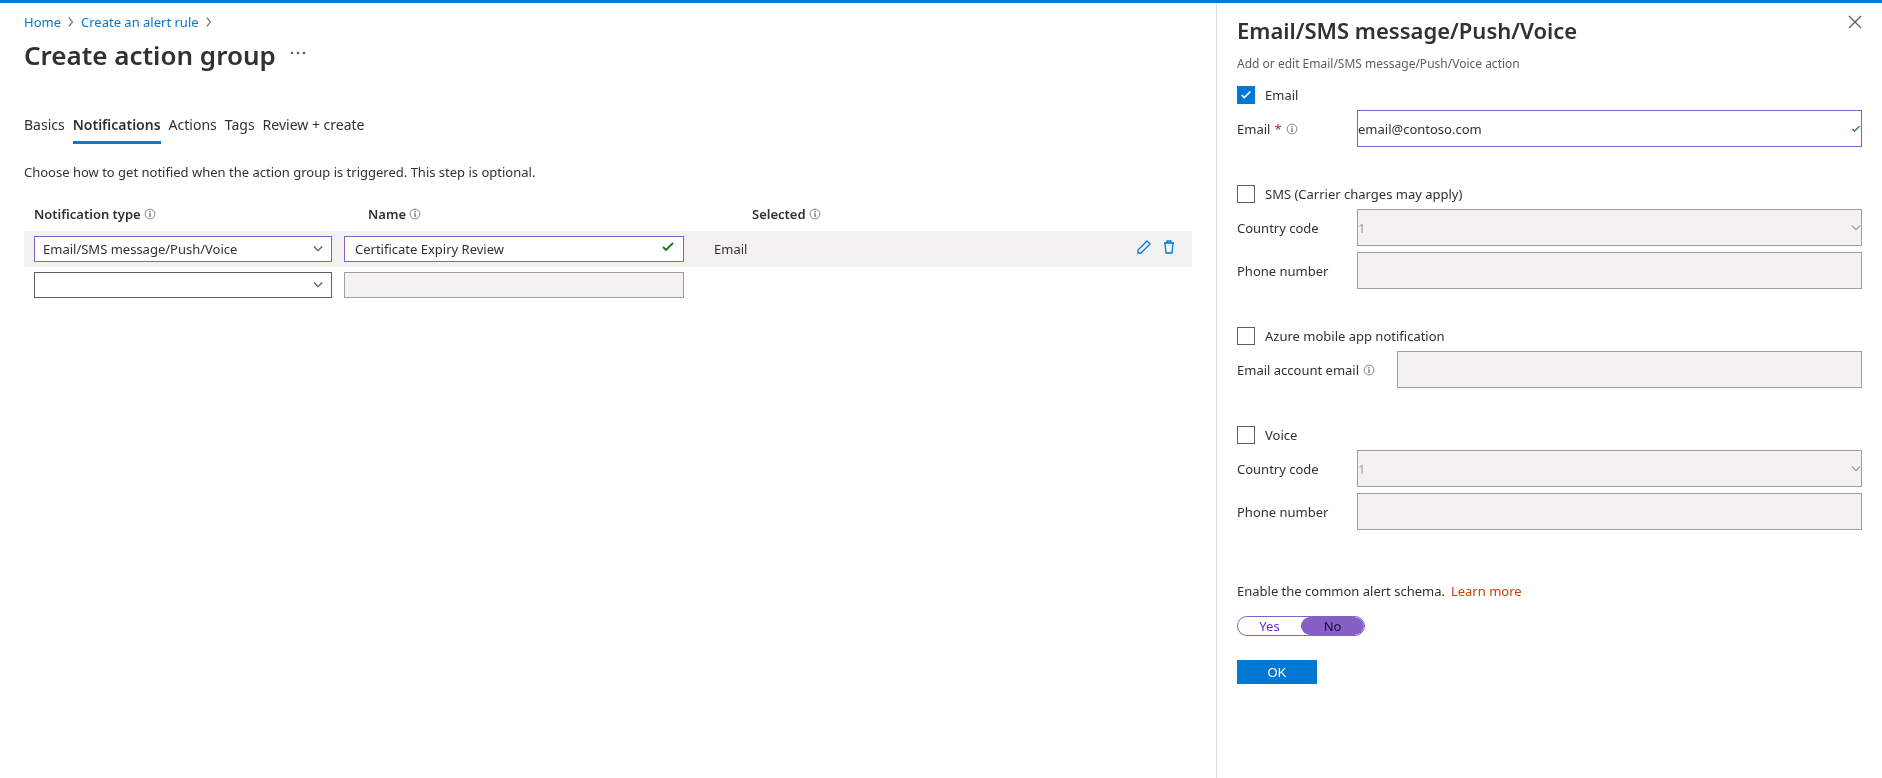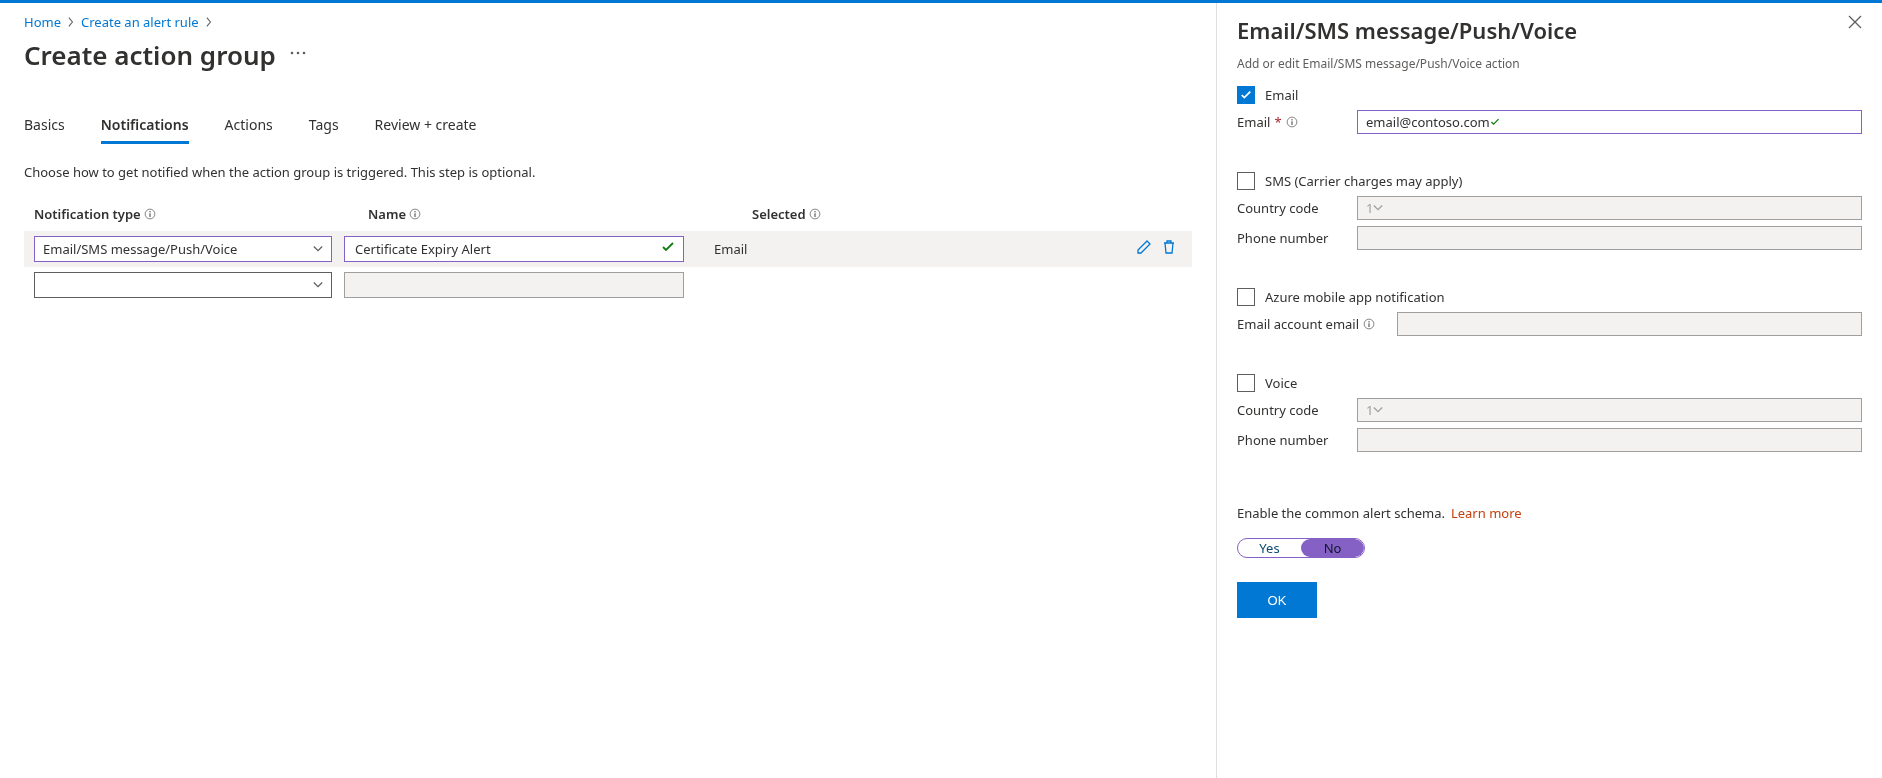--- a/index.html
+++ b/index.html
@@ -9,21 +9,21 @@
 .main { flex: 1; padding: 10px 24px 0 24px; border-right: 1px solid #e1dfdd; position: relative; overflow: hidden; }
 .panel { width: 665px; padding: 12px 20px 16px 20px; display: flex; flex-direction: column; gap: 6px; position: relative; }
 
 .breadcrumb { display: flex; align-items: center; gap: 6px; font-size: 13px; margin-bottom: 6px; }
 .breadcrumb a { color: #0078d4; text-decoration: none; }
 .breadcrumb svg { width: 8px; height: 10px; }
 .page-title-row { display: flex; align-items: center; gap: 14px; margin-bottom: 36px; }
 .page-title { font-size: 26px; font-weight: 600; }
 .more-dots svg { width: 16px; height: 16px; }
 
-.tabs { display: flex; gap: 36px; border-bottom: 1px solid transparent; margin-bottom: 18px; }
+.tabs { display: flex; gap: 8px; border-bottom: 1px solid transparent; margin-bottom: 18px; }
 .tab { padding: 6px 0 10px 0; cursor: pointer; position: relative; font-size: 14px; }
 .tab.active { font-weight: 600; }
 .tab.active::after { content:""; position:absolute; left:0; right:0; bottom:0; height:3px; background:#0078d4; }
 
 .helper { font-size: 13px; margin-bottom: 14px; }
 
 .grid-head { display:flex; padding: 10px 0 8px 0; font-weight:600;gap:24px; }
 .col-type { width: 320px; padding-left: 10px; }
 .col-name { width: 360px; }
 .col-sel { flex:1; }
@@ -49,34 +49,34 @@
 
 .field-block { margin-bottom: 26px; }
 .chk-row { display:flex; align-items:center; gap:10px; margin-bottom:6px; }
 .chk { width:18px; height:18px; border:1px solid #605e5c; display:flex; align-items:center; justify-content:center; cursor:pointer; }
 .chk.checked { background:#0078d4; border-color:#0078d4; }
 .chk.checked svg { width:12px; height:12px; }
 
 .frow { display:flex; align-items:center; margin-bottom:6px; }
 .flabel { width:120px; font-size:13px; display:flex; align-items:center; gap:4px; }
 .req { color:#a4262c; }
-.finput { flex:1; height:24px; border:1px solid #8661c5; padding:0 8px; display:flex; align-items:center; background:#fff; }
+.finput { flex:1; height:37px; border:1px solid #8661c5; padding:0 0; display:flex; align-items:center; justify-content:space-between; background:#fff; }
 .finput.dis { background:#f3f2f1; border-color:#a19f9d; color:#a19f9d; }
 .finput.email { border-color:#8661c5; }
 .finput svg { width:10px; height:10px; }
 
 .schema-row { display:flex; align-items:center; gap:6px; margin-top:14px; margin-bottom:10px; }
 .schema-row a { color:#c2410c; text-decoration:none; }
 
 .toggle { width:128px; height:20px; border:1px solid #8661c5; border-radius:999px; display:flex; overflow:hidden; cursor:pointer; margin-bottom:18px; }
 .toggle span { flex:1; display:flex; align-items:center; justify-content:center; font-size:13px; }
-.toggle .yes { color:#0c4a6e; }
+.toggle .yes { color:#6d28d9; }
 .toggle .no { background:#8661c5; color:#0f172a; border-radius:999px; }
 
-.ok-btn { width:80px; height:36px; background:#0078d4; color:#fff; border:none; cursor:pointer; font-size:13px; }
+.ok-btn { width:80px; height:24px; background:#0078d4; color:#fff; border:none; cursor:pointer; font-size:13px; }
 
 .close-btn { cursor:pointer; }
 
 svg { fill: currentColor; }
 .muted { color:#605e5c; }
 .chevron svg { width:10px; height:10px; }
 </style>
 </head>
 <body>
 
@@ -136,21 +136,21 @@
       <div class="col-type" style="padding-left:10px;">
         <div class="select-box purple">
           <span>Email/SMS message/Push/Voice</span>
           <span class="chevron muted"><svg viewBox="0 0 12 8">
                 <path d="M1 1l5 5 5-5" stroke="#605e5c" stroke-width="1.5" fill="none"></path>
               </svg></span>
         </div>
       </div>
       <div class="col-name">
         <div class="name-input">
-          <span>Certificate Expiry Alert</span>
+          <span>Certificate Expiry Review</span>
           <span class="check-green"><svg viewBox="0 0 14 14" width="14" height="14">
                 <path d="M2 7l3 3 7-7" stroke="#107c10" stroke-width="1.8" fill="none"></path>
               </svg></span>
         </div>
       </div>
       <div class="col-sel" style="display:flex; align-items:center; justify-content:space-between;">
         <span class="sel-text">Email</span>
         <span class="row-actions">
           <span style="color:#0078d4;"><svg viewBox="0 0 16 16" width="16" height="16">
                 <path d="M11 2l3 3-9 9H2v-3l9-9z" fill="none" stroke="#0078d4" stroke-width="1.3"></path>

